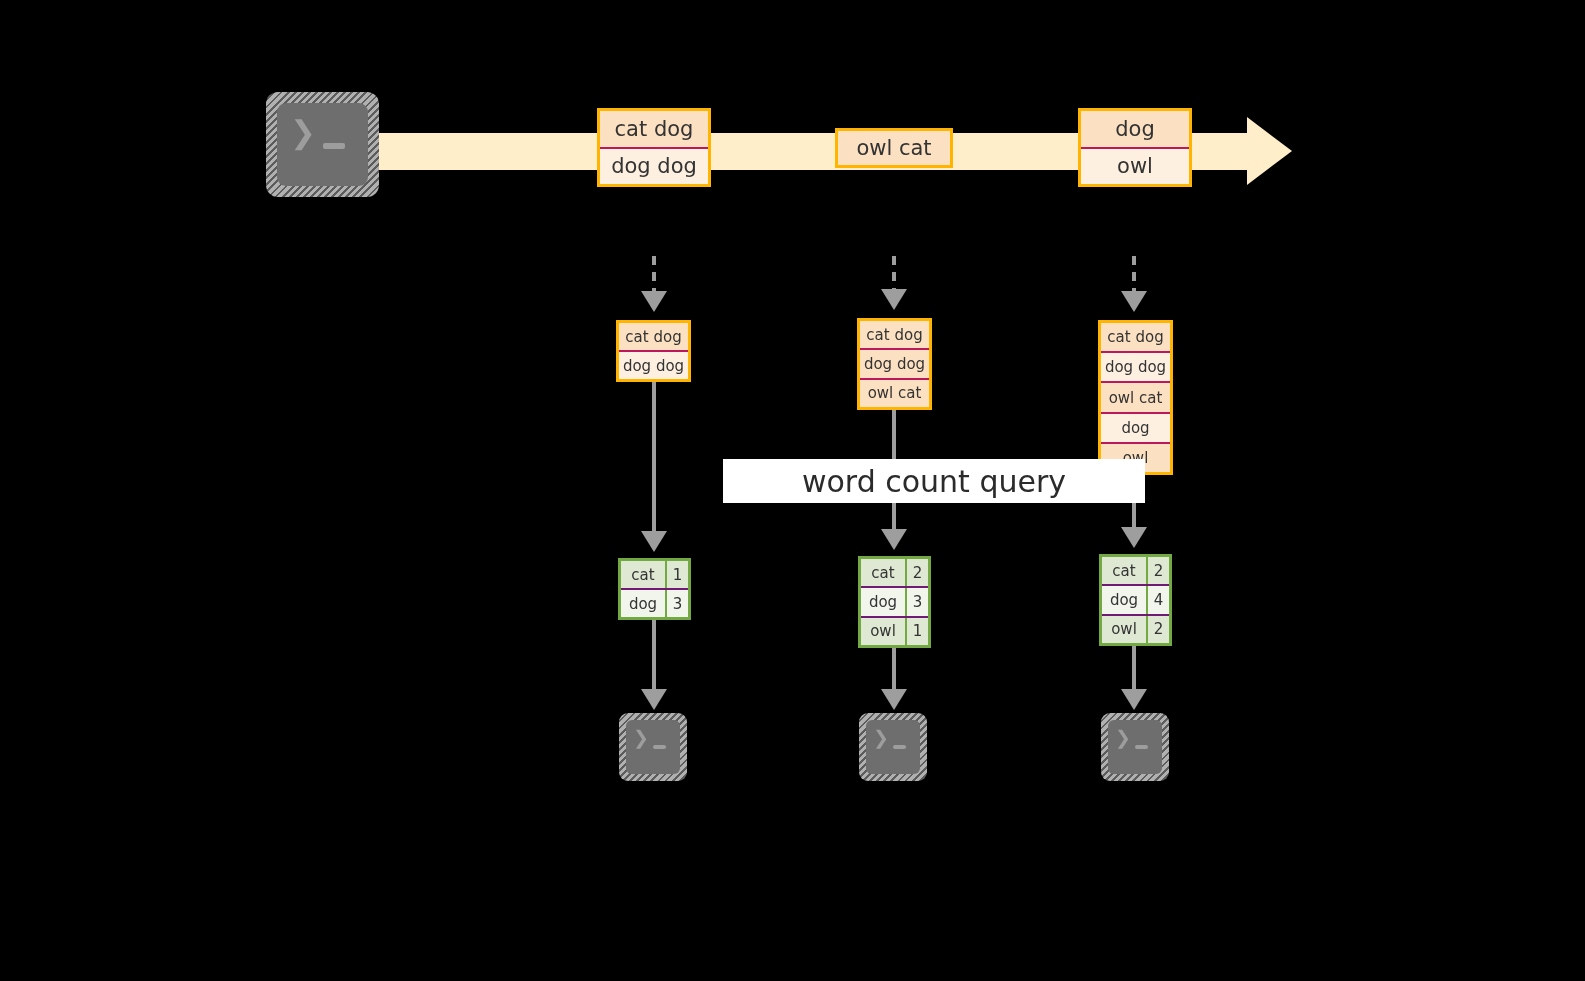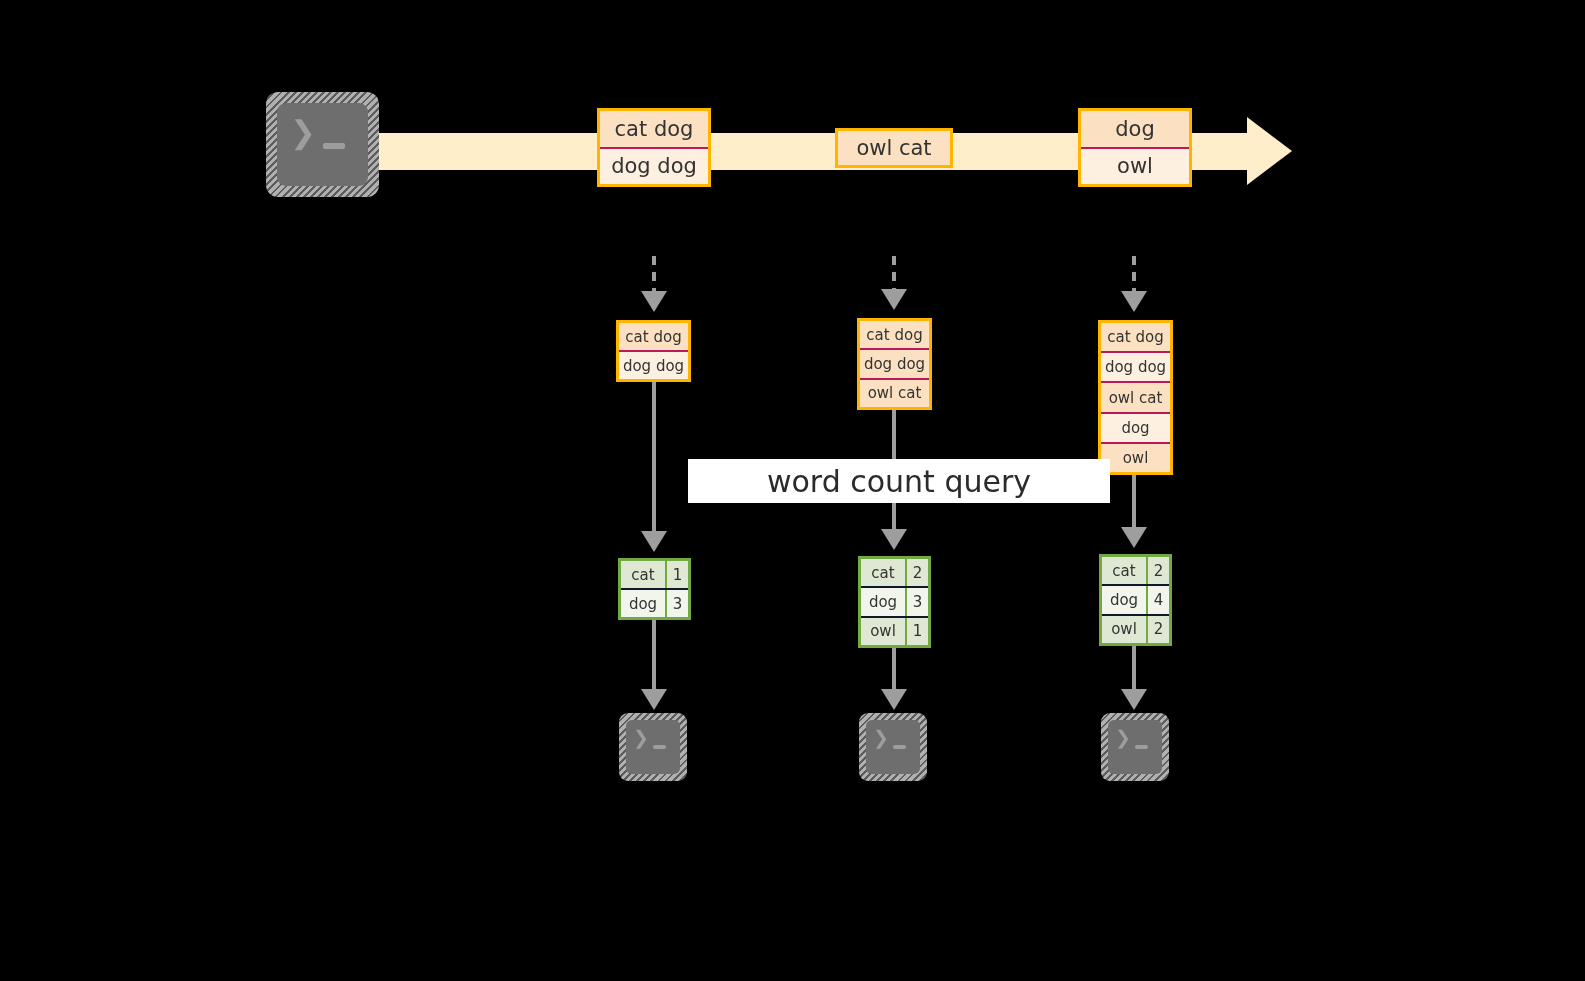--- a/index.html
+++ b/index.html
@@ -95,21 +95,21 @@
     box-sizing: border-box;
     border: 3px solid #73a942;
     background: #eef3e8;
     display: flex;
     flex-direction: column;
   }
   .rtable .rrow {
     flex: 1 1 auto;
     display: flex;
     box-sizing: border-box;
-    border-bottom: 2px solid #0f172a;
+    border-bottom: 2px solid #701a75;
   }
   .rtable .rrow:last-child { border-bottom: none; }
   .rtable .rrow.shade .key,
   .rtable .rrow.shade .val { background: #dfe8d2; }
   .rtable .key,
   .rtable .val {
     display: flex;
     align-items: center;
     justify-content: center;
     box-sizing: border-box;
@@ -146,20 +146,21 @@
     border-top: 21px solid #9e9e9e;
   }
 
   
   .query-band {
     position: absolute;
     background: #ffffff;
     display: flex;
     align-items: center;
     justify-content: center;
+    margin-left: 35px;
   }
   .query-band .qtext {
     color: #2b2b2b;
     white-space: nowrap;
   }
 </style>
 </head>
 <body>
 
 <div id="canvas">

